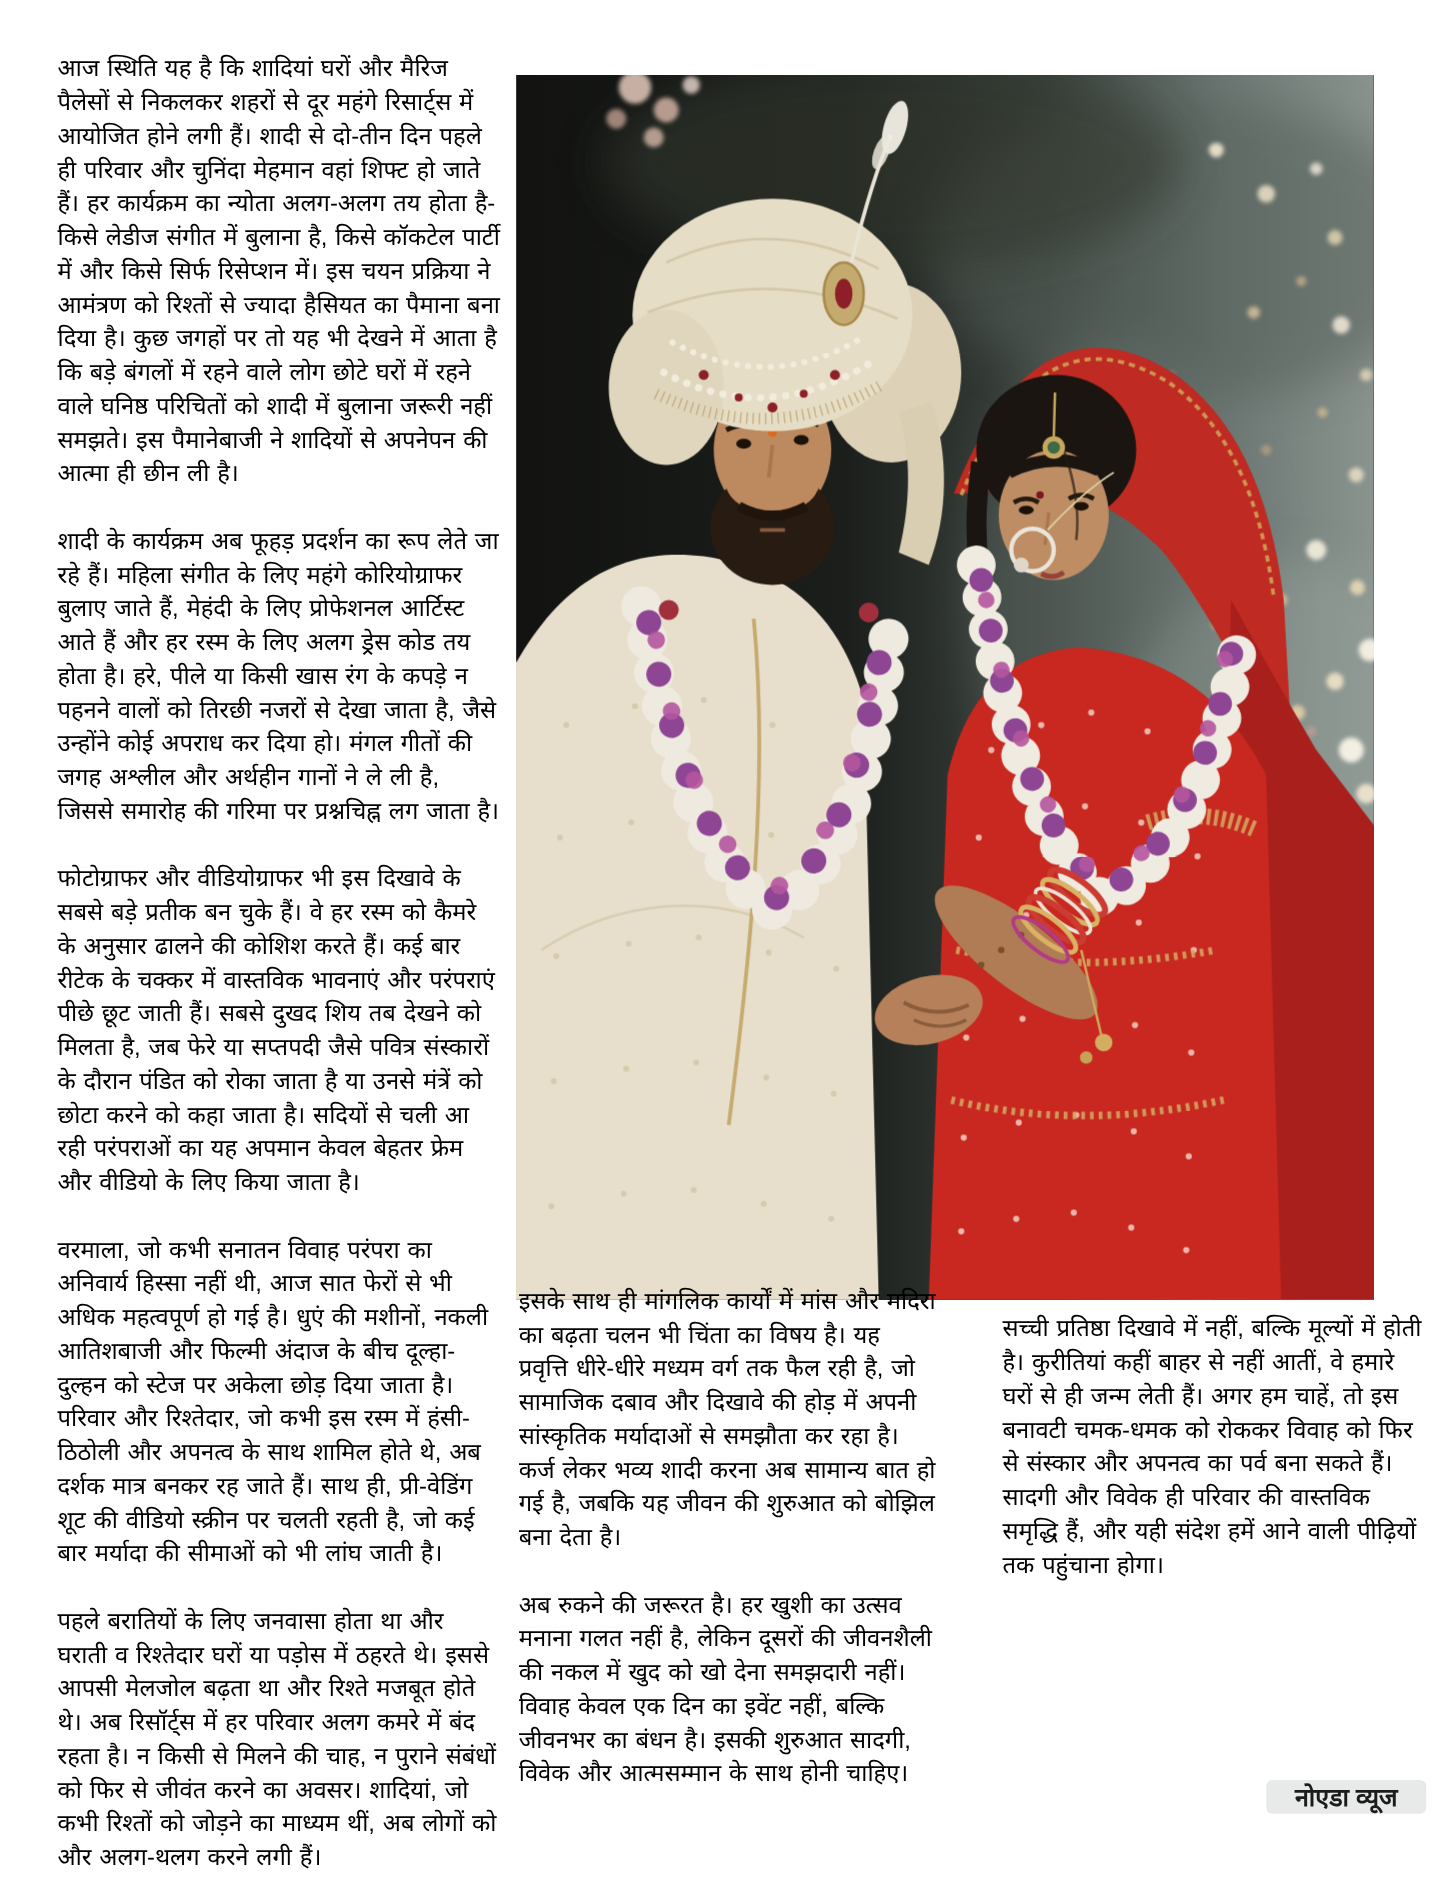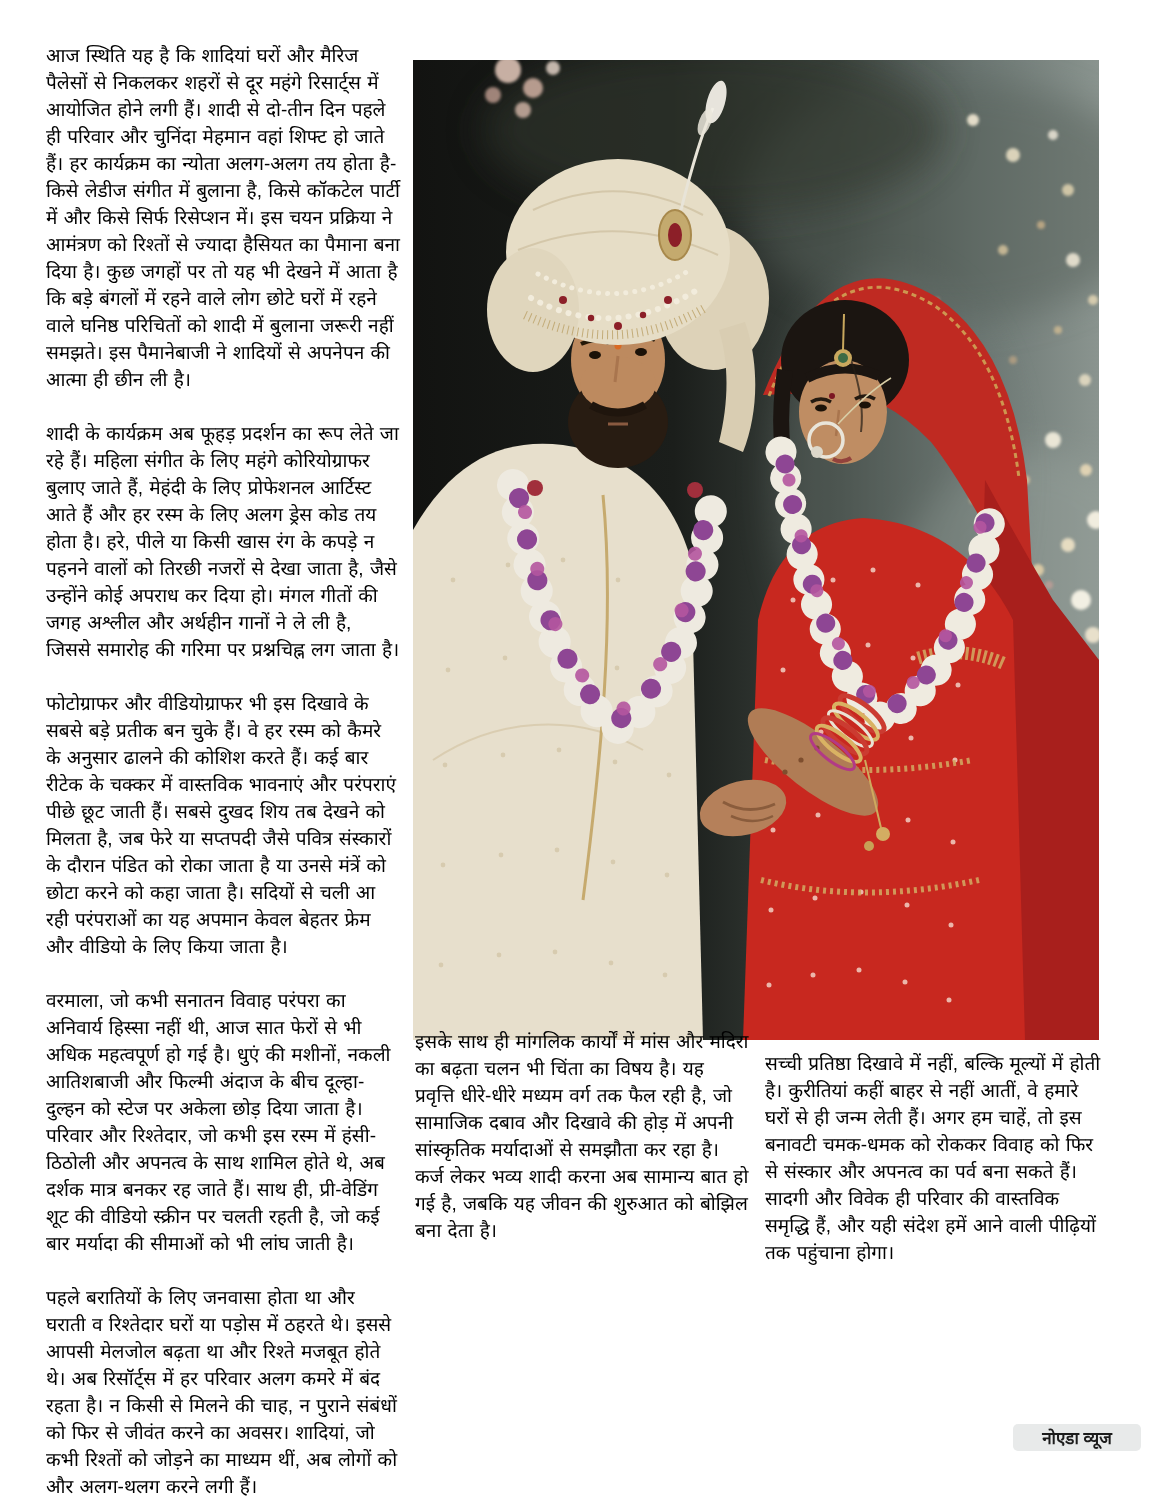--- a/index.html
+++ b/index.html
@@ -8,30 +8,30 @@
     position:relative;width:1152px;height:1512px;background:#ffffff;
     font-family:"Liberation Sans","DejaVu Sans",sans-serif;color:#141414;
   }
   .col{position:absolute;text-align:left;}
   .col p{
     margin:0 0 27px 0;font-size:19px;line-height:27px;font-weight:400;
     color:#000000;word-spacing:1px;
   }
   #col-left{left:46px;top:42px;width:354px;}
   #col-mid{left:415px;top:1028px;width:334px;}
-  #col-right{left:765px;top:1050px;width:340px;}
+  #col-right{left:802px;top:1050px;width:340px;}
   .photo{
     position:absolute;left:413px;top:60px;width:686px;height:980px;
     overflow:hidden;background:#171816;
   }
   .photo svg{display:block;width:100%;height:100%;}
   .badge{
     position:absolute;left:1013px;top:1424px;width:128px;height:27px;
     background:#e8eaea;border-radius:5px;display:flex;align-items:center;
-    justify-content:center;font-size:17px;font-weight:700;color:#1c1c1c;
+    justify-content:center;font-size:20px;font-weight:700;color:#1c1c1c;
   }
 </style>
 </head>
 <body>
 
 <div class="page">
 
   <div id="col-left" class="col">
     <p>आज स्थिति यह है कि शादियां घरों और मैरिज पैलेसों से निकलकर शहरों से दूर महंगे रिसार्ट्स में आयोजित होने लगी हैं। शादी से दो-तीन दिन पहले ही परिवार और चुनिंदा मेहमान वहां शिफ्ट हो जाते हैं। हर कार्यक्रम का न्योता अलग-अलग तय होता है-किसे लेडीज संगीत में बुलाना है, किसे कॉकटेल पार्टी में और किसे सिर्फ रिसेप्शन में। इस चयन प्रक्रिया ने आमंत्रण को रिश्तों से ज्यादा हैसियत का पैमाना बना दिया है। कुछ जगहों पर तो यह भी देखने में आता है कि बड़े बंगलों में रहने वाले लोग छोटे घरों में रहने वाले घनिष्ठ परिचितों को शादी में बुलाना जरूरी नहीं समझते। इस पैमानेबाजी ने शादियों से अपनेपन की आत्मा ही छीन ली है।</p>
     <p>शादी के कार्यक्रम अब फूहड़ प्रदर्शन का रूप लेते जा रहे हैं। महिला संगीत के लिए महंगे कोरियोग्राफर बुलाए जाते हैं, मेहंदी के लिए प्रोफेशनल आर्टिस्ट आते हैं और हर रस्म के लिए अलग ड्रेस कोड तय होता है। हरे, पीले या किसी खास रंग के कपड़े न पहनने वालों को तिरछी नजरों से देखा जाता है, जैसे उन्होंने कोई अपराध कर दिया हो। मंगल गीतों की जगह अश्लील और अर्थहीन गानों ने ले ली है, जिससे समारोह की गरिमा पर प्रश्नचिह्न लग जाता है।</p>
@@ -281,20 +281,21 @@
         </g>
         <path d="M 452,700 L 468,768" stroke="#cfa95e" stroke-width="2"></path>
         <circle cx="470" cy="774" r="7" fill="#d3ad62"></circle>
         <circle cx="456" cy="786" r="5" fill="#c7a156"></circle>
       </g>
     </svg>
   </div>
 
   <div id="col-mid" class="col">
     <p>इसके साथ ही मांगलिक कार्यों में मांस और मदिरा का बढ़ता चलन भी चिंता का विषय है। यह प्रवृत्ति धीरे-धीरे मध्यम वर्ग तक फैल रही है, जो सामाजिक दबाव और दिखावे की होड़ में अपनी सांस्कृतिक मर्यादाओं से समझौता कर रहा है। कर्ज लेकर भव्य शादी करना अब सामान्य बात हो गई है, जबकि यह जीवन की शुरुआत को बोझिल बना देता है।</p>
+    <p>अब रुकने की जरूरत है। हर खुशी का उत्सव मनाना गलत नहीं है, लेकिन दूसरों की जीवनशैली की नकल में खुद को खो देना समझदारी नहीं। विवाह केवल एक दिन का इवेंट नहीं, बल्कि जीवनभर का बंधन है। इसकी शुरुआत सादगी, विवेक और आत्मसम्मान के साथ होनी चाहिए।</p>
   </div>
 
   <div id="col-right" class="col">
     <p>सच्ची प्रतिष्ठा दिखावे में नहीं, बल्कि मूल्यों में होती है। कुरीतियां कहीं बाहर से नहीं आतीं, वे हमारे घरों से ही जन्म लेती हैं। अगर हम चाहें, तो इस बनावटी चमक-धमक को रोककर विवाह को फिर से संस्कार और अपनत्व का पर्व बना सकते हैं। सादगी और विवेक ही परिवार की वास्तविक समृद्धि हैं, और यही संदेश हमें आने वाली पीढ़ियों तक पहुंचाना होगा।</p>
   </div>
 
   <div class="badge">
     <span>नोएडा व्यूज</span>
   </div>
 

